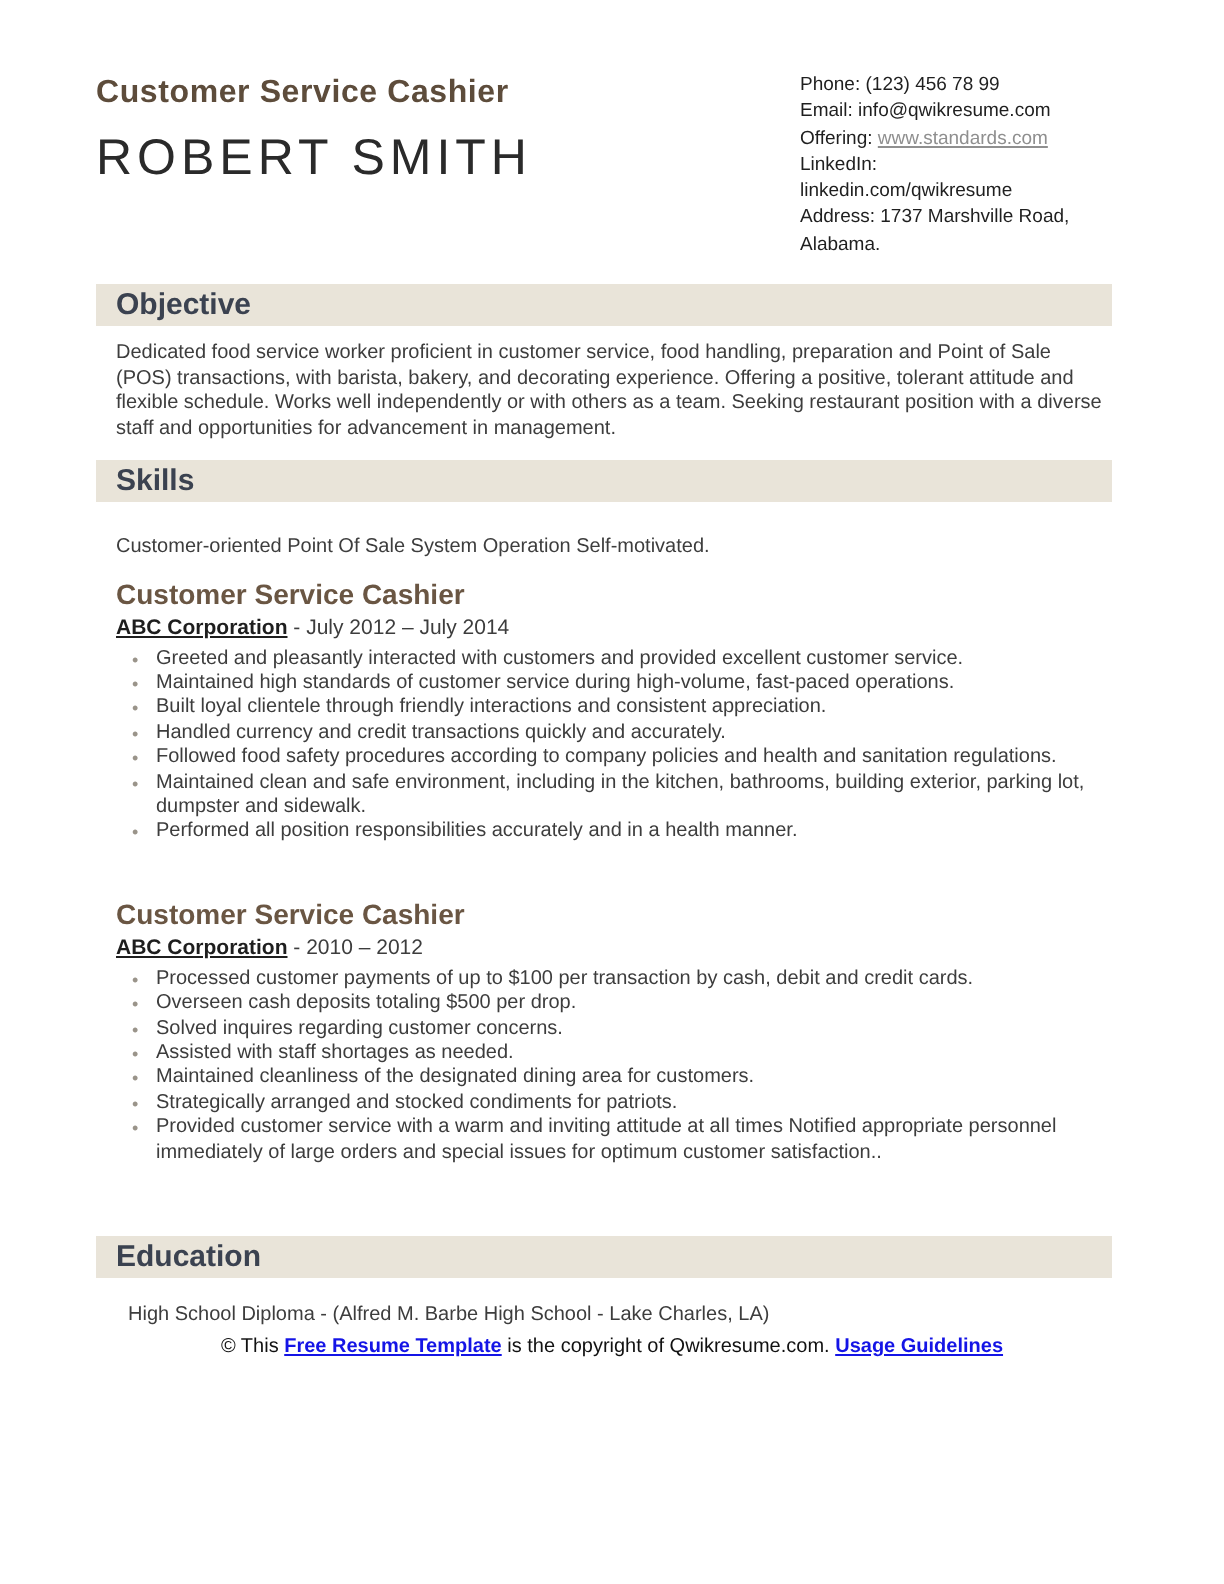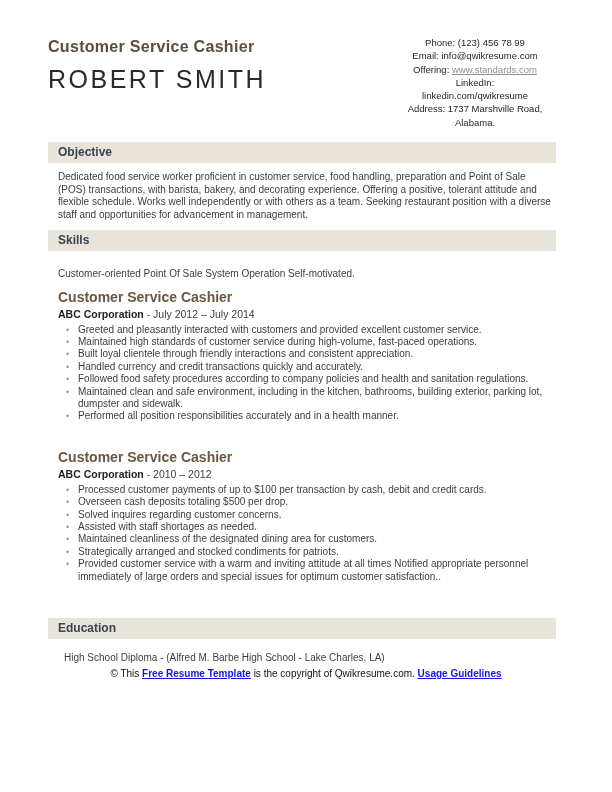--- a/index.html
+++ b/index.html
@@ -8,37 +8,37 @@
     width:612px; height:684px; position:relative; overflow:hidden;
     background:#ffffff; margin:0 auto;
     font-family:"Liberation Sans","DejaVu Sans",sans-serif;
     color:#3d3d3d;
   }
   
   .header { display:flex; justify-content:space-between; align-items:flex-start;
             padding:30px 62px 0 48px; }
   .doc-title { margin-top:8px; font-size:16px; font-weight:bold; color:#5d4c3b; letter-spacing:.3px; }
   .candidate-name { margin-top:9px; font-size:25px; font-weight:400; color:#2a2a2a; letter-spacing:2.5px; }
-  .contact { width:150px; margin-top:6px; text-align:center;
+  .contact { width:150px; margin-top:6px; text-align:left;
              font-size:9.5px; line-height:13.3px; color:#1f1f1f; }
   .contact a.site { color:#8f8f8f; text-decoration:underline; cursor:pointer; }
   
   .sec-bar { margin:0 56px 0 48px; background:#e9e4d9; color:#3b4250;
-             font-size:12px; font-weight:bold; line-height:15px;
+             font-size:15px; font-weight:bold; line-height:15px;
              padding:3px 0 3px 10px; }
   .sec-objective { margin-top:13px; }
   .obj-text { margin:8px 56px 0 58px; font-size:10px; line-height:12.7px; }
   .sec-skills { margin-top:8px; }
   .skills-text { margin:17px 56px 0 58px; font-size:10px; line-height:12.7px; }
   .sec-work { margin-top:4px; }
   .job { margin:8px 56px 0 58px; }
   .job + .job { margin-top:26px; }
   .job-title { font-size:14px; font-weight:bold; color:#6a5643; line-height:17px; }
   .job-meta { margin-top:2px; font-size:10.5px; line-height:13px; color:#3d3d3d; }
-  .job-meta .company { font-weight:bold; color:#1e1e1e; }
+  .job-meta .company { font-weight:bold; color:#1e1e1e;text-decoration:underline; }
   .bullets { margin-top:3px; }
   .bullet { display:flex; font-size:10px; line-height:12.4px; color:#3d3d3d; }
   .bullet .mark { flex:0 0 12px; margin-left:8px; color:#9a948a; font-size:9px; line-height:12.4px; }
   .sec-education { margin-top:35px; }
   .edu-text { margin:13px 56px 0 64px; font-size:10px; line-height:12.7px; }
   
   .footer { position:absolute; left:0; right:0; bottom:3px; text-align:center;
             font-size:10px; line-height:14.5px; color:#111; }
   .footer .inner { display:inline-block; max-width:452px; }
   .footer a.flink { color:#1414e6; font-weight:bold; text-decoration:underline; cursor:pointer; }

